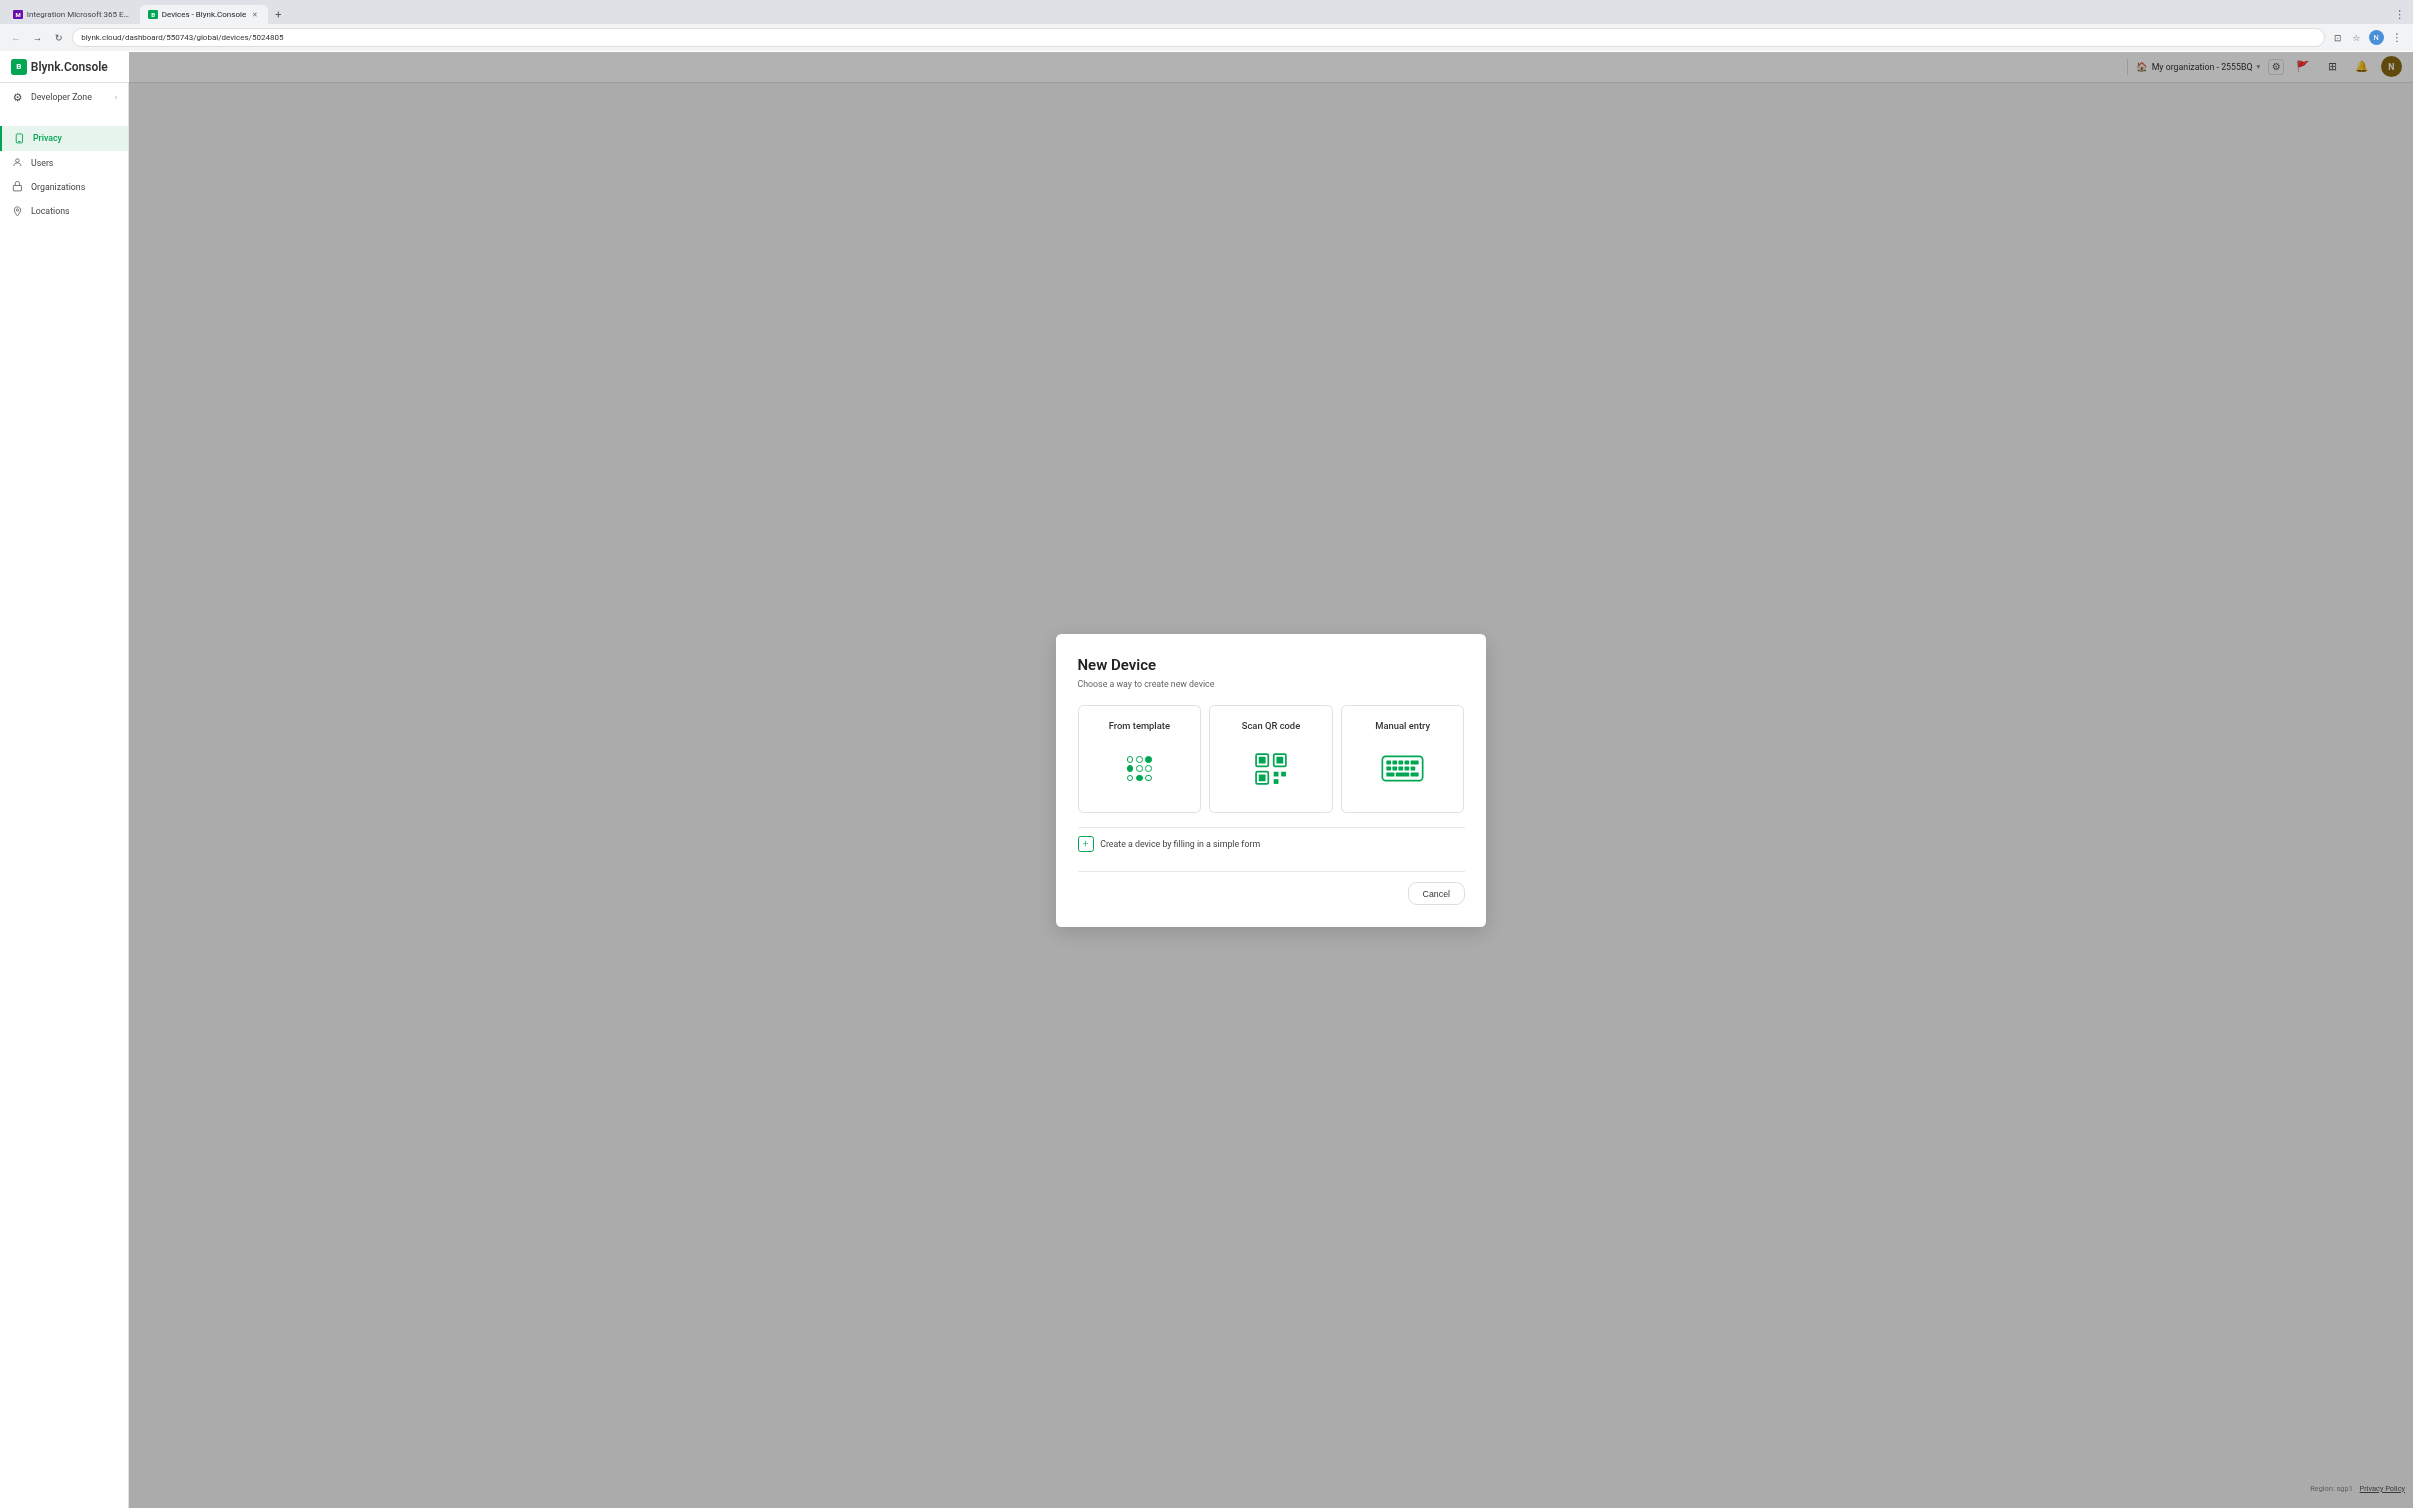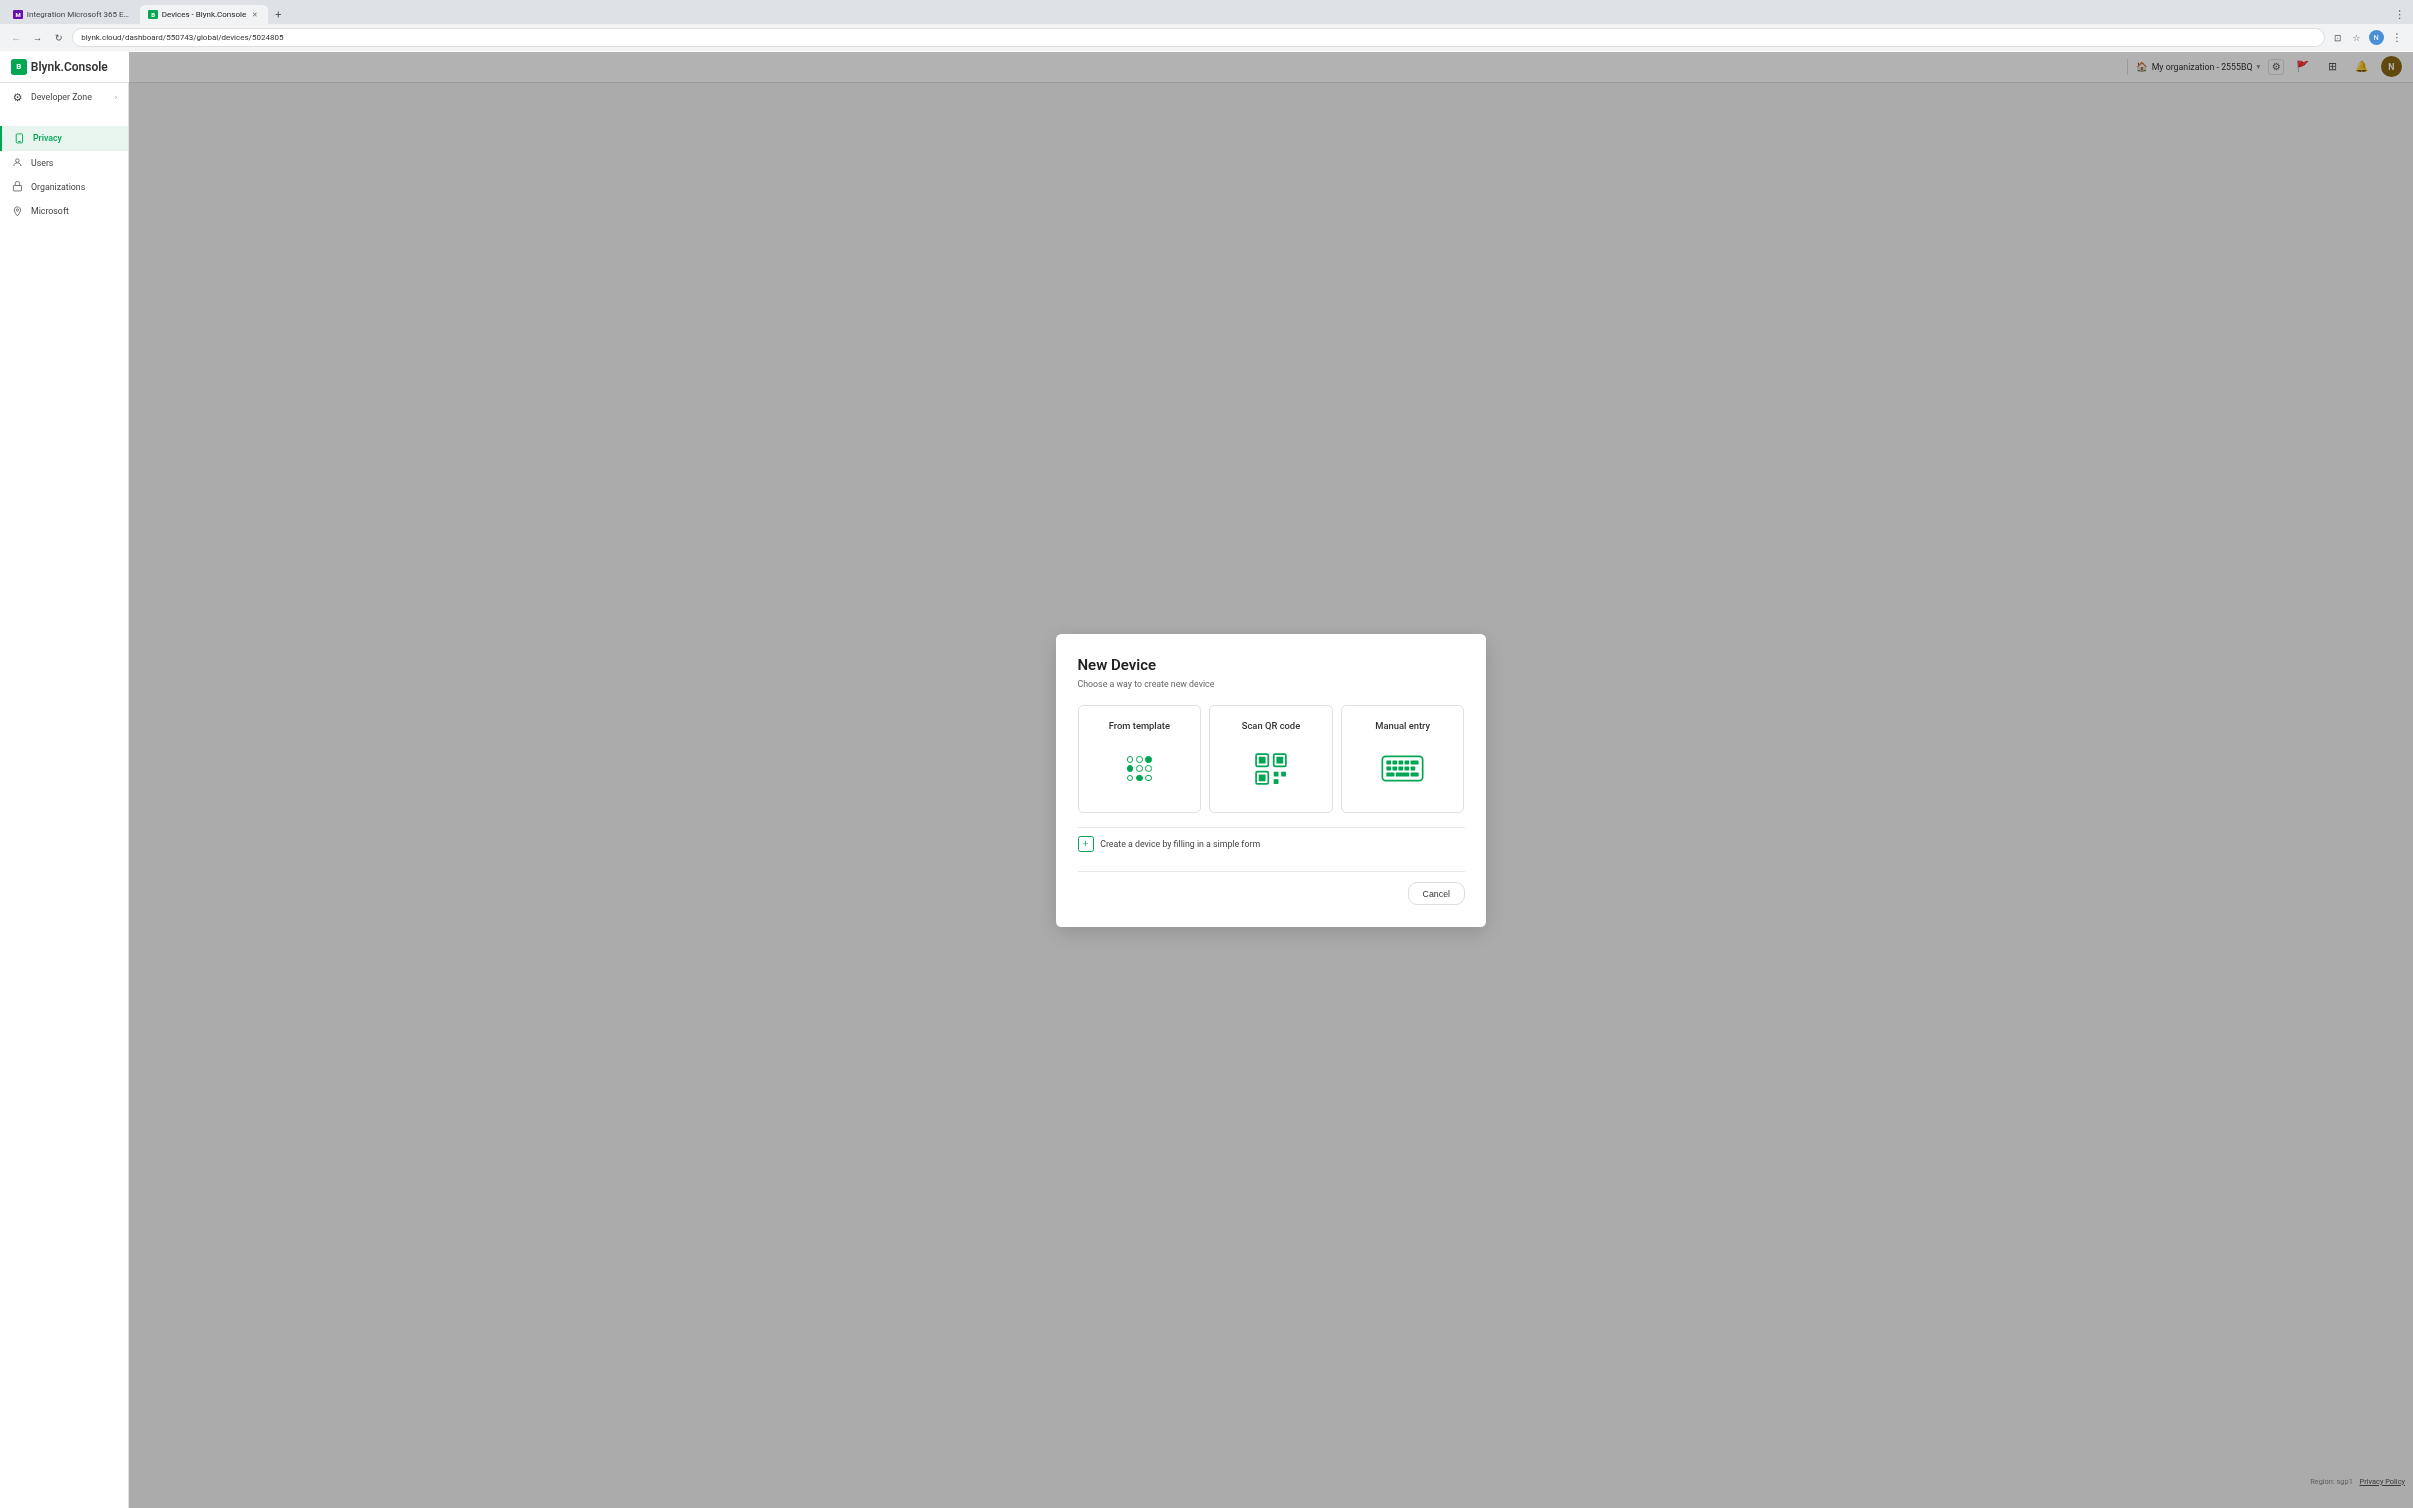--- a/index.html
+++ b/index.html
@@ -391,21 +391,21 @@
       border-radius: 9px;
       background: white;
       font-size: 8.8px;
       color: #333;
       cursor: pointer;
     }
 
     
     .footer-bar {
       position: fixed;
-      bottom: 22px;
+      bottom: 15px;
       right: 8px;
       font-size: 7.4px;
       color: #888;
       display: flex;
       gap: 6.7px;
     }
     .footer-link { color: #555; text-decoration: underline; cursor: pointer; }
   </style>
 </head>
 <body>
@@ -499,21 +499,21 @@
       </span>
       <span>Organizations</span>
     </div>
     <div class="sidebar-item">
       <span class="sidebar-icon">
         <svg width="10.8" height="10.8" viewBox="0 0 24 24" fill="none" stroke="#666" stroke-width="2">
             <path d="M12 2C8.13 2 5 5.13 5 9c0 5.25 7 13 7 13s7-7.75 7-13c0-3.87-3.13-7-7-7z"></path>
             <circle cx="12" cy="9" r="2.5"></circle>
           </svg>
       </span>
-      <span>Microsoft</span>
+      <span>Locations</span>
     </div>
   </div>
 
   <div class="main-content">
 
     <div class="modal-overlay">
       <div class="modal">
         <div class="modal-title">New Device</div>
         <div class="modal-subtitle">Choose a way to create new device</div>
 

